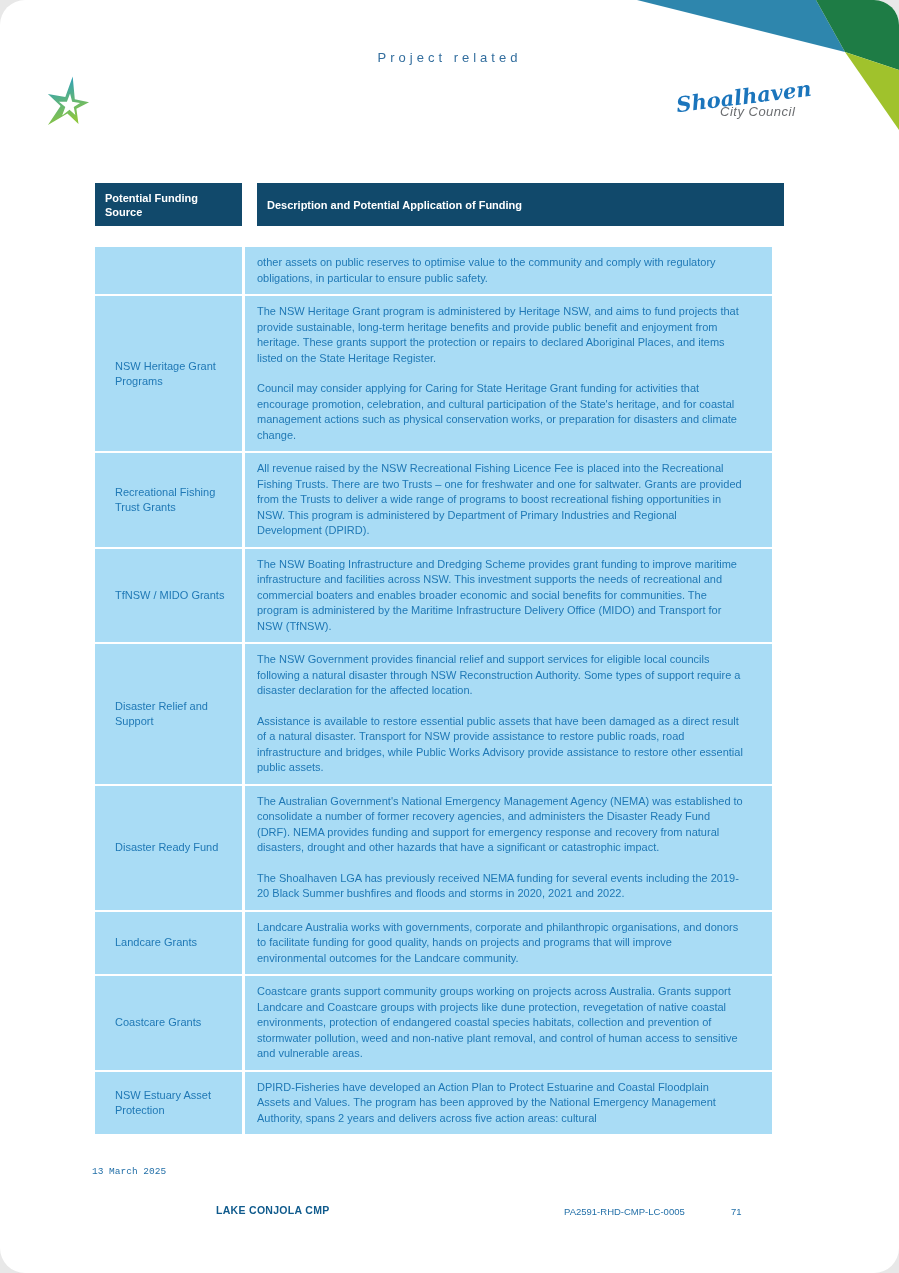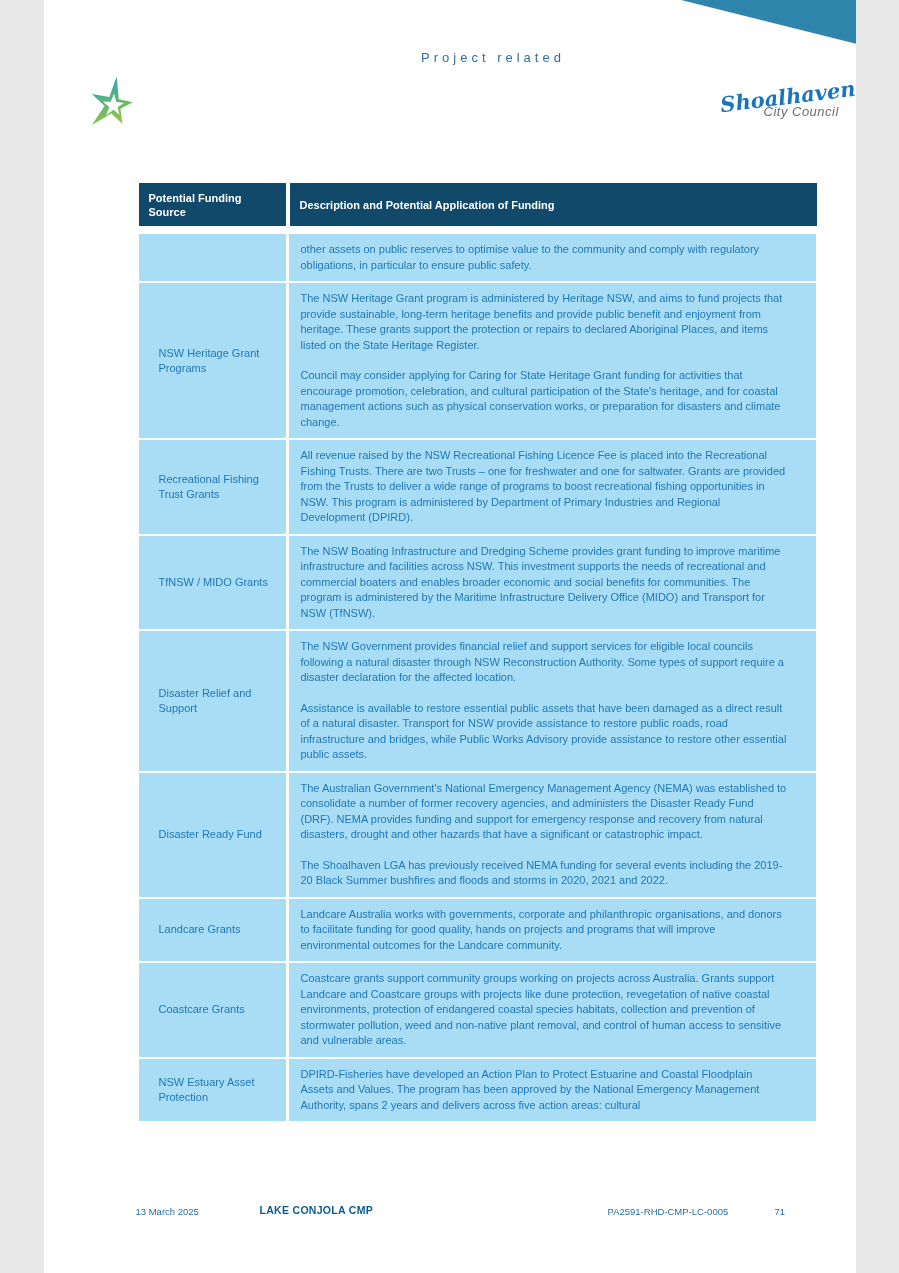--- a/index.html
+++ b/index.html
@@ -1,22 +1,23 @@
 <!DOCTYPE html>
 <html><head>
 <meta charset="utf-8">
 <style>
   html,body{margin:0;padding:0;background:#e8e8e8;}
   .page{
     position:relative;
-    width:812px;height:1273px;
+    width:899px;height:1273px;
     background:#ffffff;
     font-family:"Liberation Sans", sans-serif;
     overflow:hidden;
     margin:0 auto;
+    border-radius:25px;
   }
   
   .corner-svg{position:absolute;top:0;left:0;}
   .project-related{
     position:absolute;top:50px;left:0;width:899px;
     text-align:center;
     font-size:13px;letter-spacing:4px;
     color:var(--project-color);
   }
   .rhdhv-logo{position:absolute;left:40px;top:64px;width:230px;height:100px;}
@@ -36,21 +37,21 @@
     color:var(--shoalhaven-blue);
   }
   .shoalhaven-sub{
     display:block;margin:-4px 0 0 44px;
     font-size:13px;font-style:italic;
     color:var(--shoalhaven-gray);
     letter-spacing:0.5px;
   }
   
   .funding-table{position:absolute;left:95px;top:183px;width:677px;}
-  .thead{display:grid;grid-template-columns:147px 527px;column-gap:4px;margin-bottom:8px;}
+  .thead{display:grid;grid-template-columns:147px 527px;column-gap:15px;margin-bottom:21px;}
   .thead .hcell{
     background:var(--header-bg);
     color:var(--header-text);
     font-weight:bold;font-size:11px;line-height:14px;
     padding:6px 10px;
     display:flex;align-items:center;
     min-height:31px;
   }
   .trow{display:grid;grid-template-columns:147px 527px;column-gap:3px;margin-bottom:2px;}
   .cell-label{
@@ -63,21 +64,21 @@
   .cell-desc{
     background:var(--row-bg);
     color:var(--text-blue);
     font-size:11px;line-height:15.5px;
     padding:8px 28px 8px 12px;
   }
   .cell-desc p{margin:0;}
   .cell-desc p + p{margin-top:15px;}
   
   .footer-item{position:absolute;font-size:9.5px;color:var(--footer-color);white-space:nowrap;}
-  .footer-date{left:92px;top:1206px;}
+  .footer-date{left:92px;top:1166px;font-family:Liberation Mono, monospace;}
   .footer-title{left:216px;top:1204px;font-size:10.5px;font-weight:bold;color:var(--footer-title-color);letter-spacing:0.3px;}
   .footer-number{left:564px;top:1206px;}
   .footer-page{left:731px;top:1206px;}
 </style>
 </head>
 <body>
 
 <div class="page" style="--header-bg: #11496B; --header-text: #FFFFFF; --row-bg: #A9DCF5; --text-blue: #1F78B5; --project-color: #336E9E; --rhdhv-color: #14527C; --shoalhaven-blue: #1B75BC; --shoalhaven-gray: #6B6D70; --footer-color: #2470A8; --footer-title-color: #0F5A8C;">
 
   <svg class="corner-svg" width="899" height="145" viewBox="0 0 899 145" aria-hidden="true">

